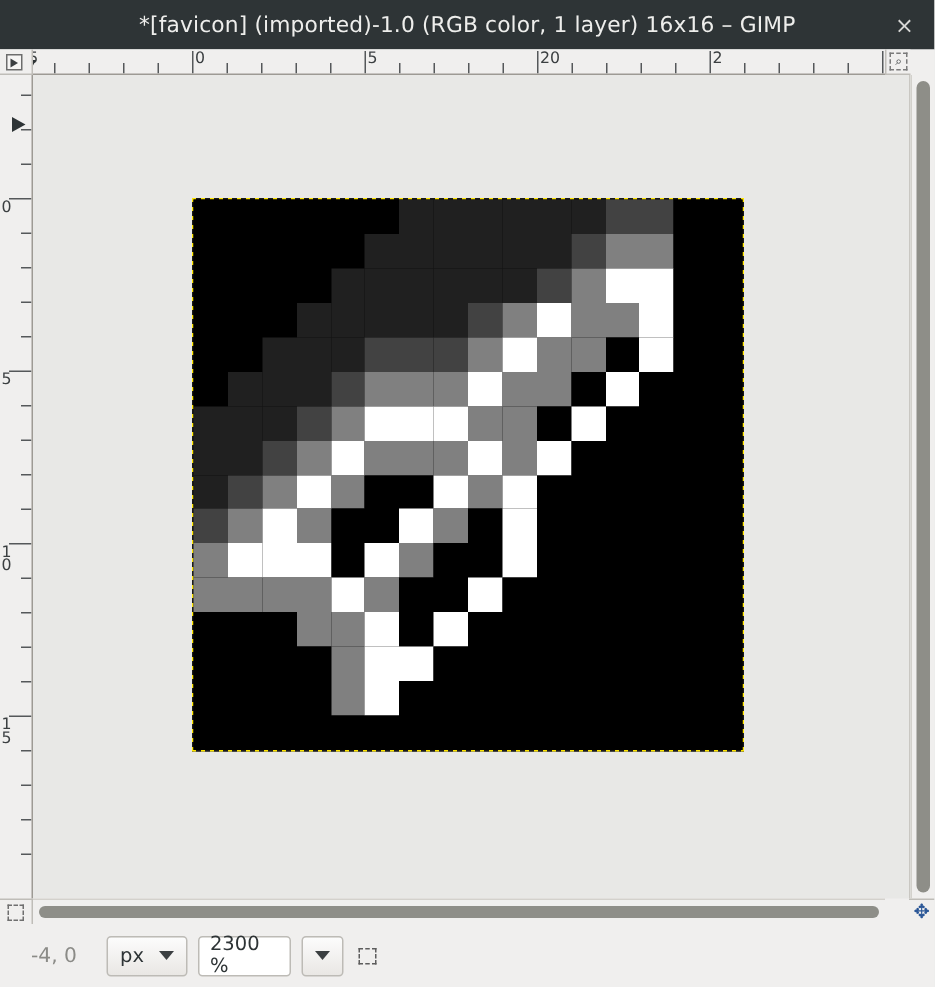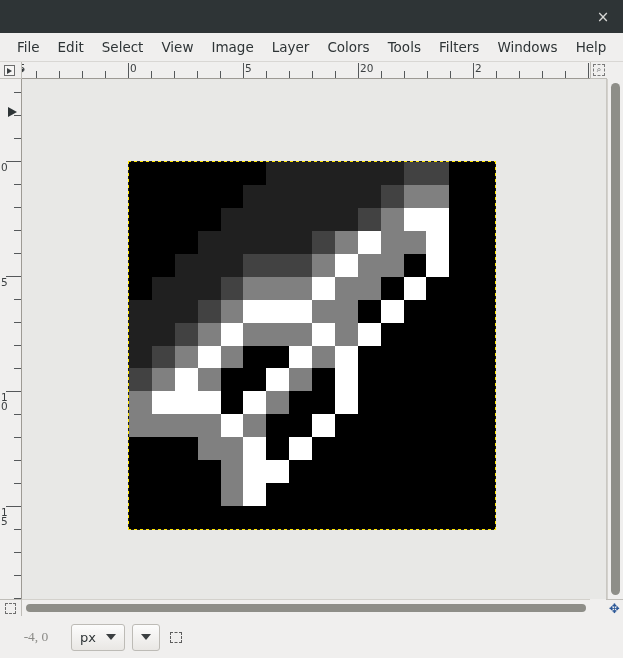--- a/index.html
+++ b/index.html
@@ -167,21 +167,21 @@
   
   .statusbar {
     flex: 0 0 42px; height: 42px;
     background: #f0efee;
     display: flex; align-items: center;
     padding: 0 8px;
     gap: 7px;
   }
   .pos-label {
     min-width: 56px; text-align: center;
-    font-size: 13.5px; color: #8b8b87; font-family: Liberation Serif, serif;
+    font-size: 13.5px; color: #8b8b87;
   }
   .unit-combo {
     display: flex; align-items: center; gap: 10px;
     height: 27px; padding: 0 8px;
     border: 1px solid #bdbbb6; border-radius: 3px;
     background: linear-gradient(#fcfcfc, #e9e7e4);
     font-size: 13px; color: #2e3436; cursor: pointer;
   }
   .caret {
     width: 0; height: 0;
@@ -208,36 +208,24 @@
   .status-msg {
     font-size: 13.5px; color: #2e3436; white-space: nowrap;
   }
 </style>
 </head>
 <body>
 
 <div id="app">
 
   <div class="titlebar">
+    <div class="titlebar-text">*[favicon] (imported)-1.0 (RGB color, 1 layer) 16x16 – GIMP</div>
     <div class="titlebar-close">×</div>
   </div>
 
-  <div class="menubar" id="menubar">
-      <div class="menu-item">File</div>
-      <div class="menu-item">Edit</div>
-      <div class="menu-item">Select</div>
-      <div class="menu-item">View</div>
-      <div class="menu-item">Image</div>
-      <div class="menu-item">Layer</div>
-      <div class="menu-item">Colors</div>
-      <div class="menu-item">Tools</div>
-      <div class="menu-item">Filters</div>
-      <div class="menu-item">Windows</div>
-      <div class="menu-item">Help</div>
-    </div>
 
   <div class="doc-area">
 
     <div class="corner-tl">
       <div class="ruler-btn"></div>
     </div>
 
     <div class="corner-tr">
       <div class="zoomglyph">⌕</div>
     </div>
@@ -598,20 +586,23 @@
   </div>
 
   <div class="statusbar">
     <div class="pos-label">-4, 0</div>
 
     <div class="unit-combo">
       <span>px</span>
       <span class="caret"></span>
     </div>
 
+    <div class="zoom-entry">
+      <span>2300 %</span>
+    </div>
 
     <div class="zoom-drop">
       <span class="caret"></span>
     </div>
 
     <div class="status-msg-icon"></div>
   </div>
 
 </div>
 

